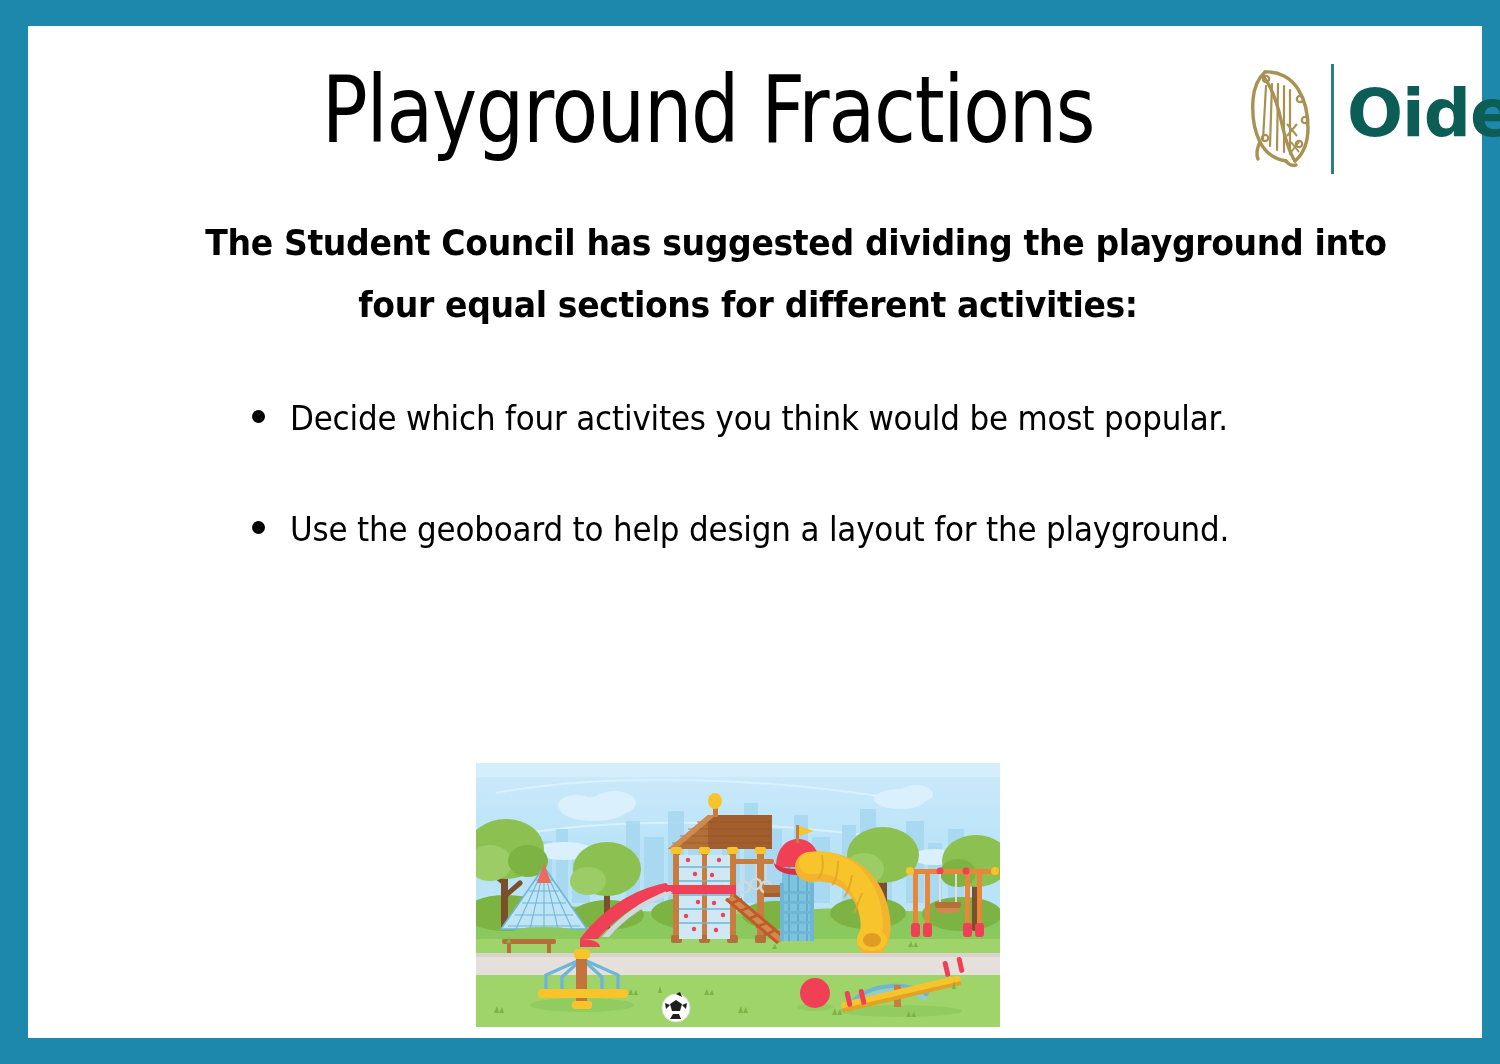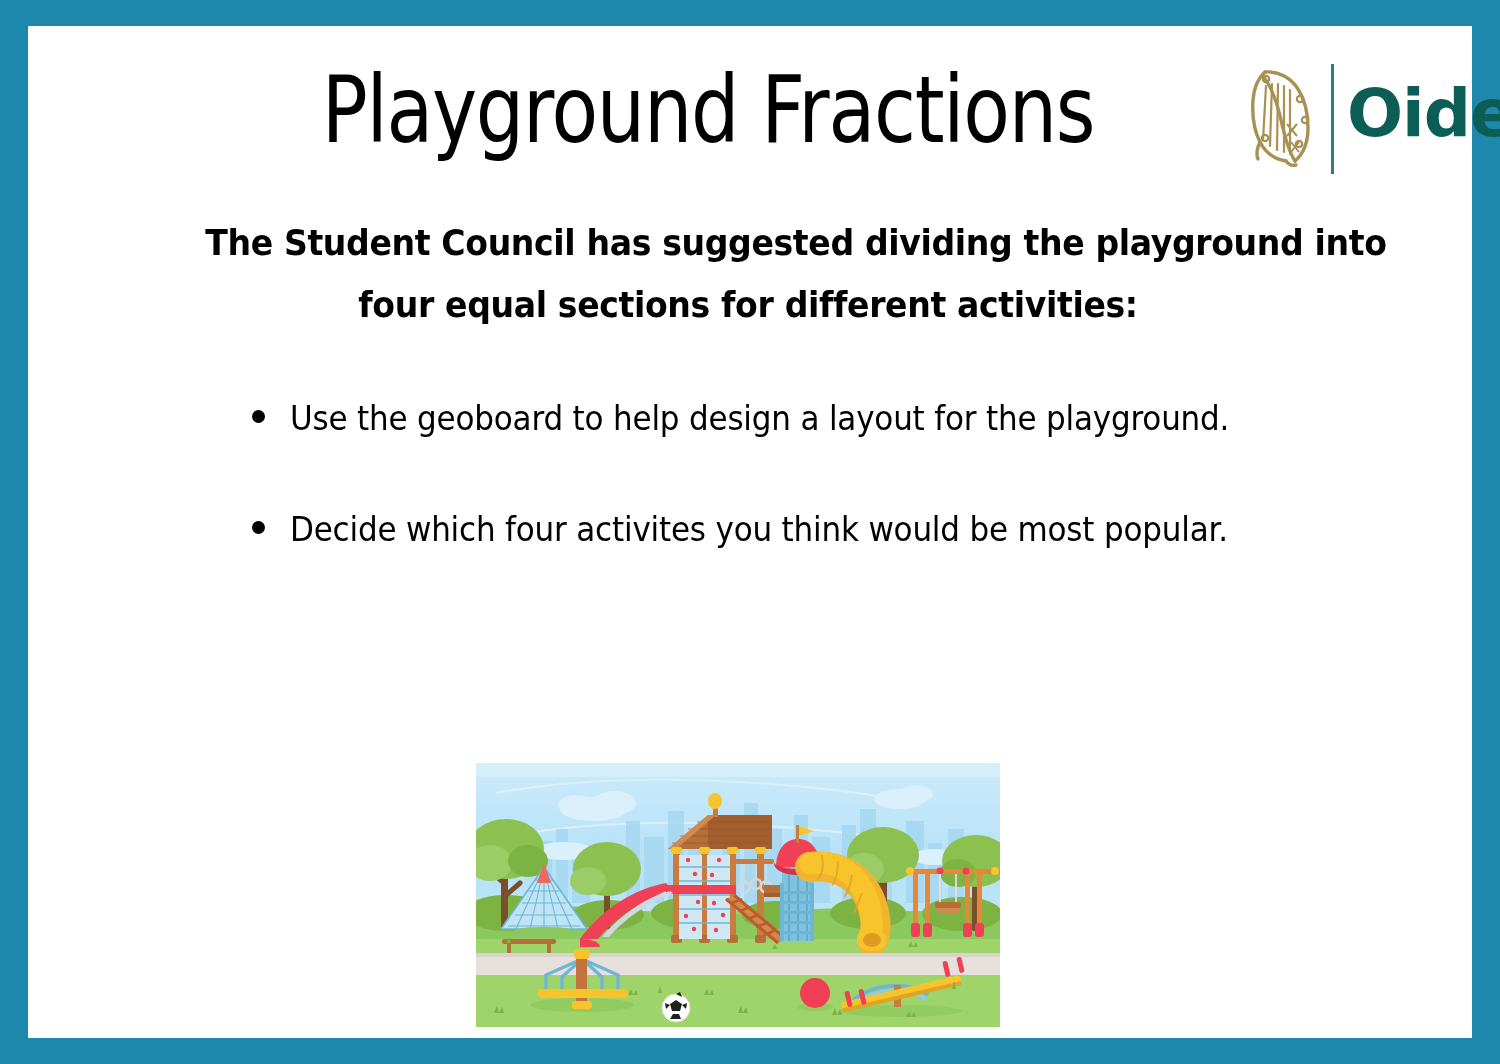--- a/index.html
+++ b/index.html
@@ -22,20 +22,21 @@
     box-sizing: border-box;
   }
 
   #canvas {
     position: absolute;
     left: 28px;
     top: 26px;
     width: 1444px;
     height: 1012px;
     background: #ffffff;
+    padding-left: 10px;
   }
 
   
   #title {
     position: absolute;
     left: 150px;
     top: 32px;
     width: 1060px;
     text-align: center;
     font-family: "DejaVu Sans", sans-serif;
@@ -191,28 +192,28 @@
     <div id="subtitle">
       <span class="sline">The Student Council has suggested dividing the playground into</span>
       <span class="sline">four equal sections for different activities:</span>
     </div>
 
     <div id="bullets">
 
       <div class="bullet-row">
         <span class="bullet-dot"></span>
         <span class="bullet-text">
-          <span class="bline">Use the geoboard to help design a layout for the playground.</span>
+          <span class="bline">Decide which four activites you think would be most popular.</span>
         </span>
       </div>
 
       <div class="bullet-row">
         <span class="bullet-dot"></span>
         <span class="bullet-text">
-          <span class="bline">Decide which four activites you think would be most popular.</span>
+          <span class="bline">Use the geoboard to help design a layout for the playground.</span>
         </span>
       </div>
 
 
     </div>
 
     <div id="illustration">
       <svg viewBox="0 0 524 264" width="524" height="264" aria-hidden="true">
         <defs>
           <linearGradient id="skyGrad" x1="0" y1="0" x2="0" y2="1">

